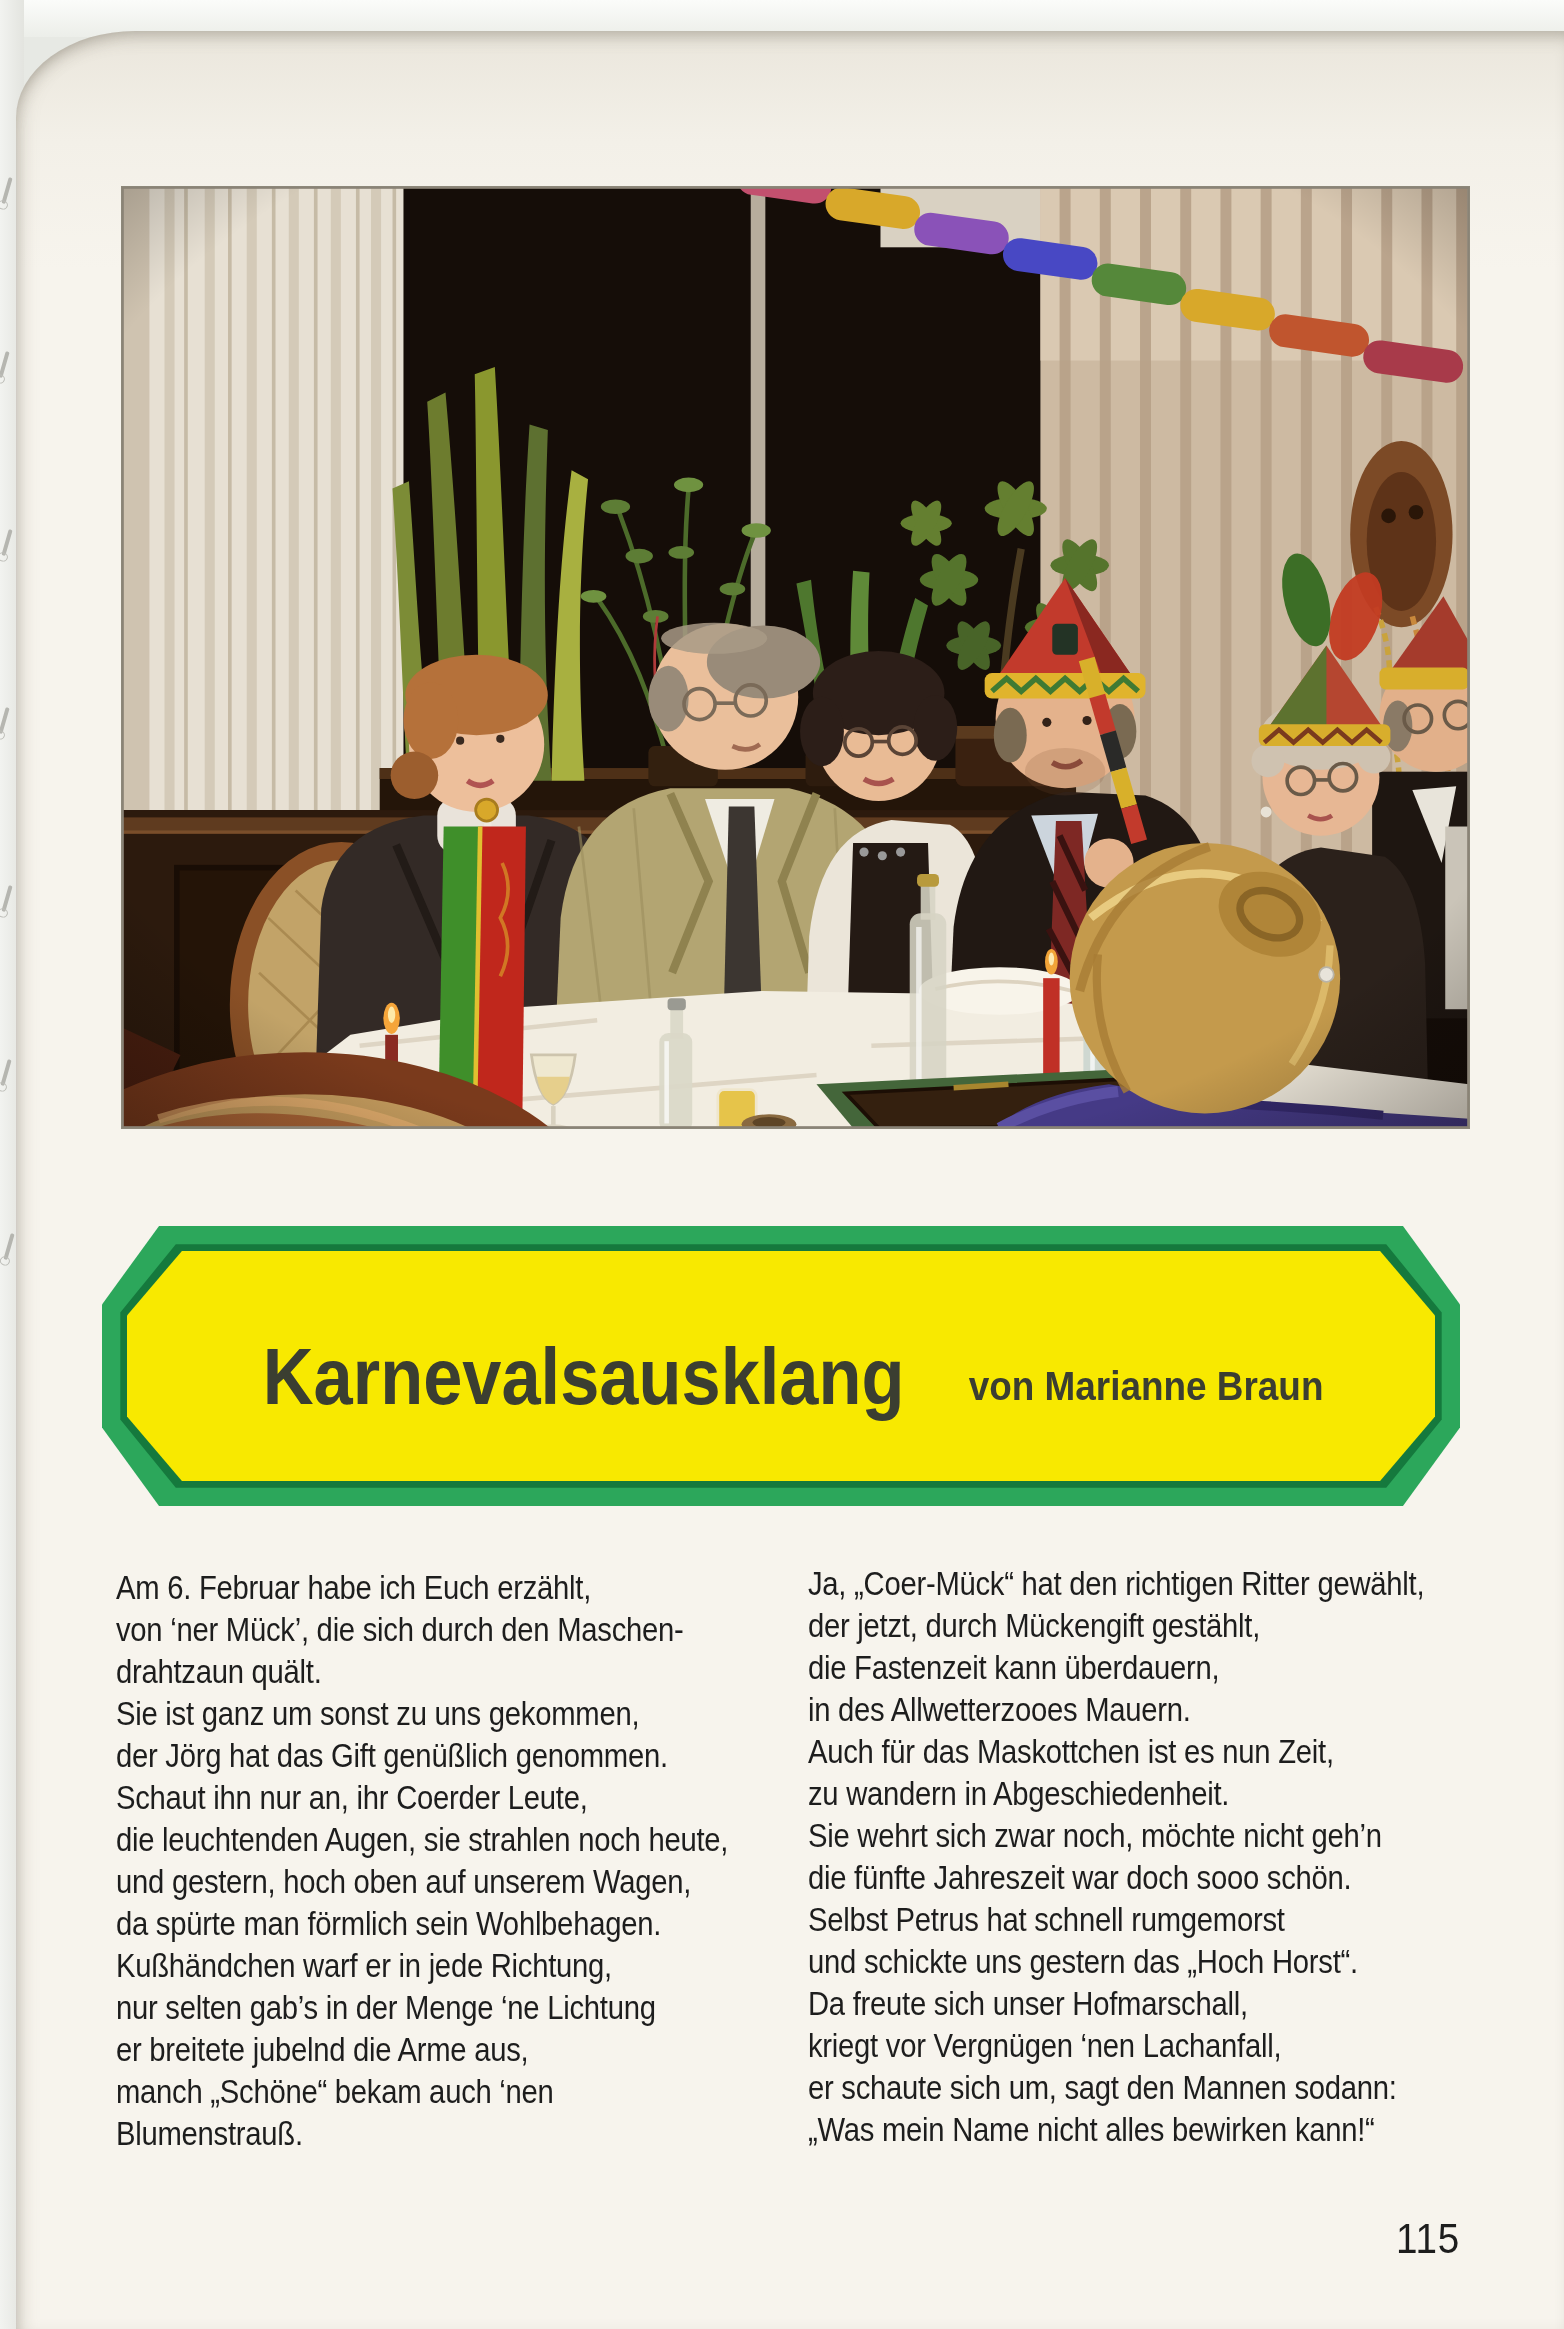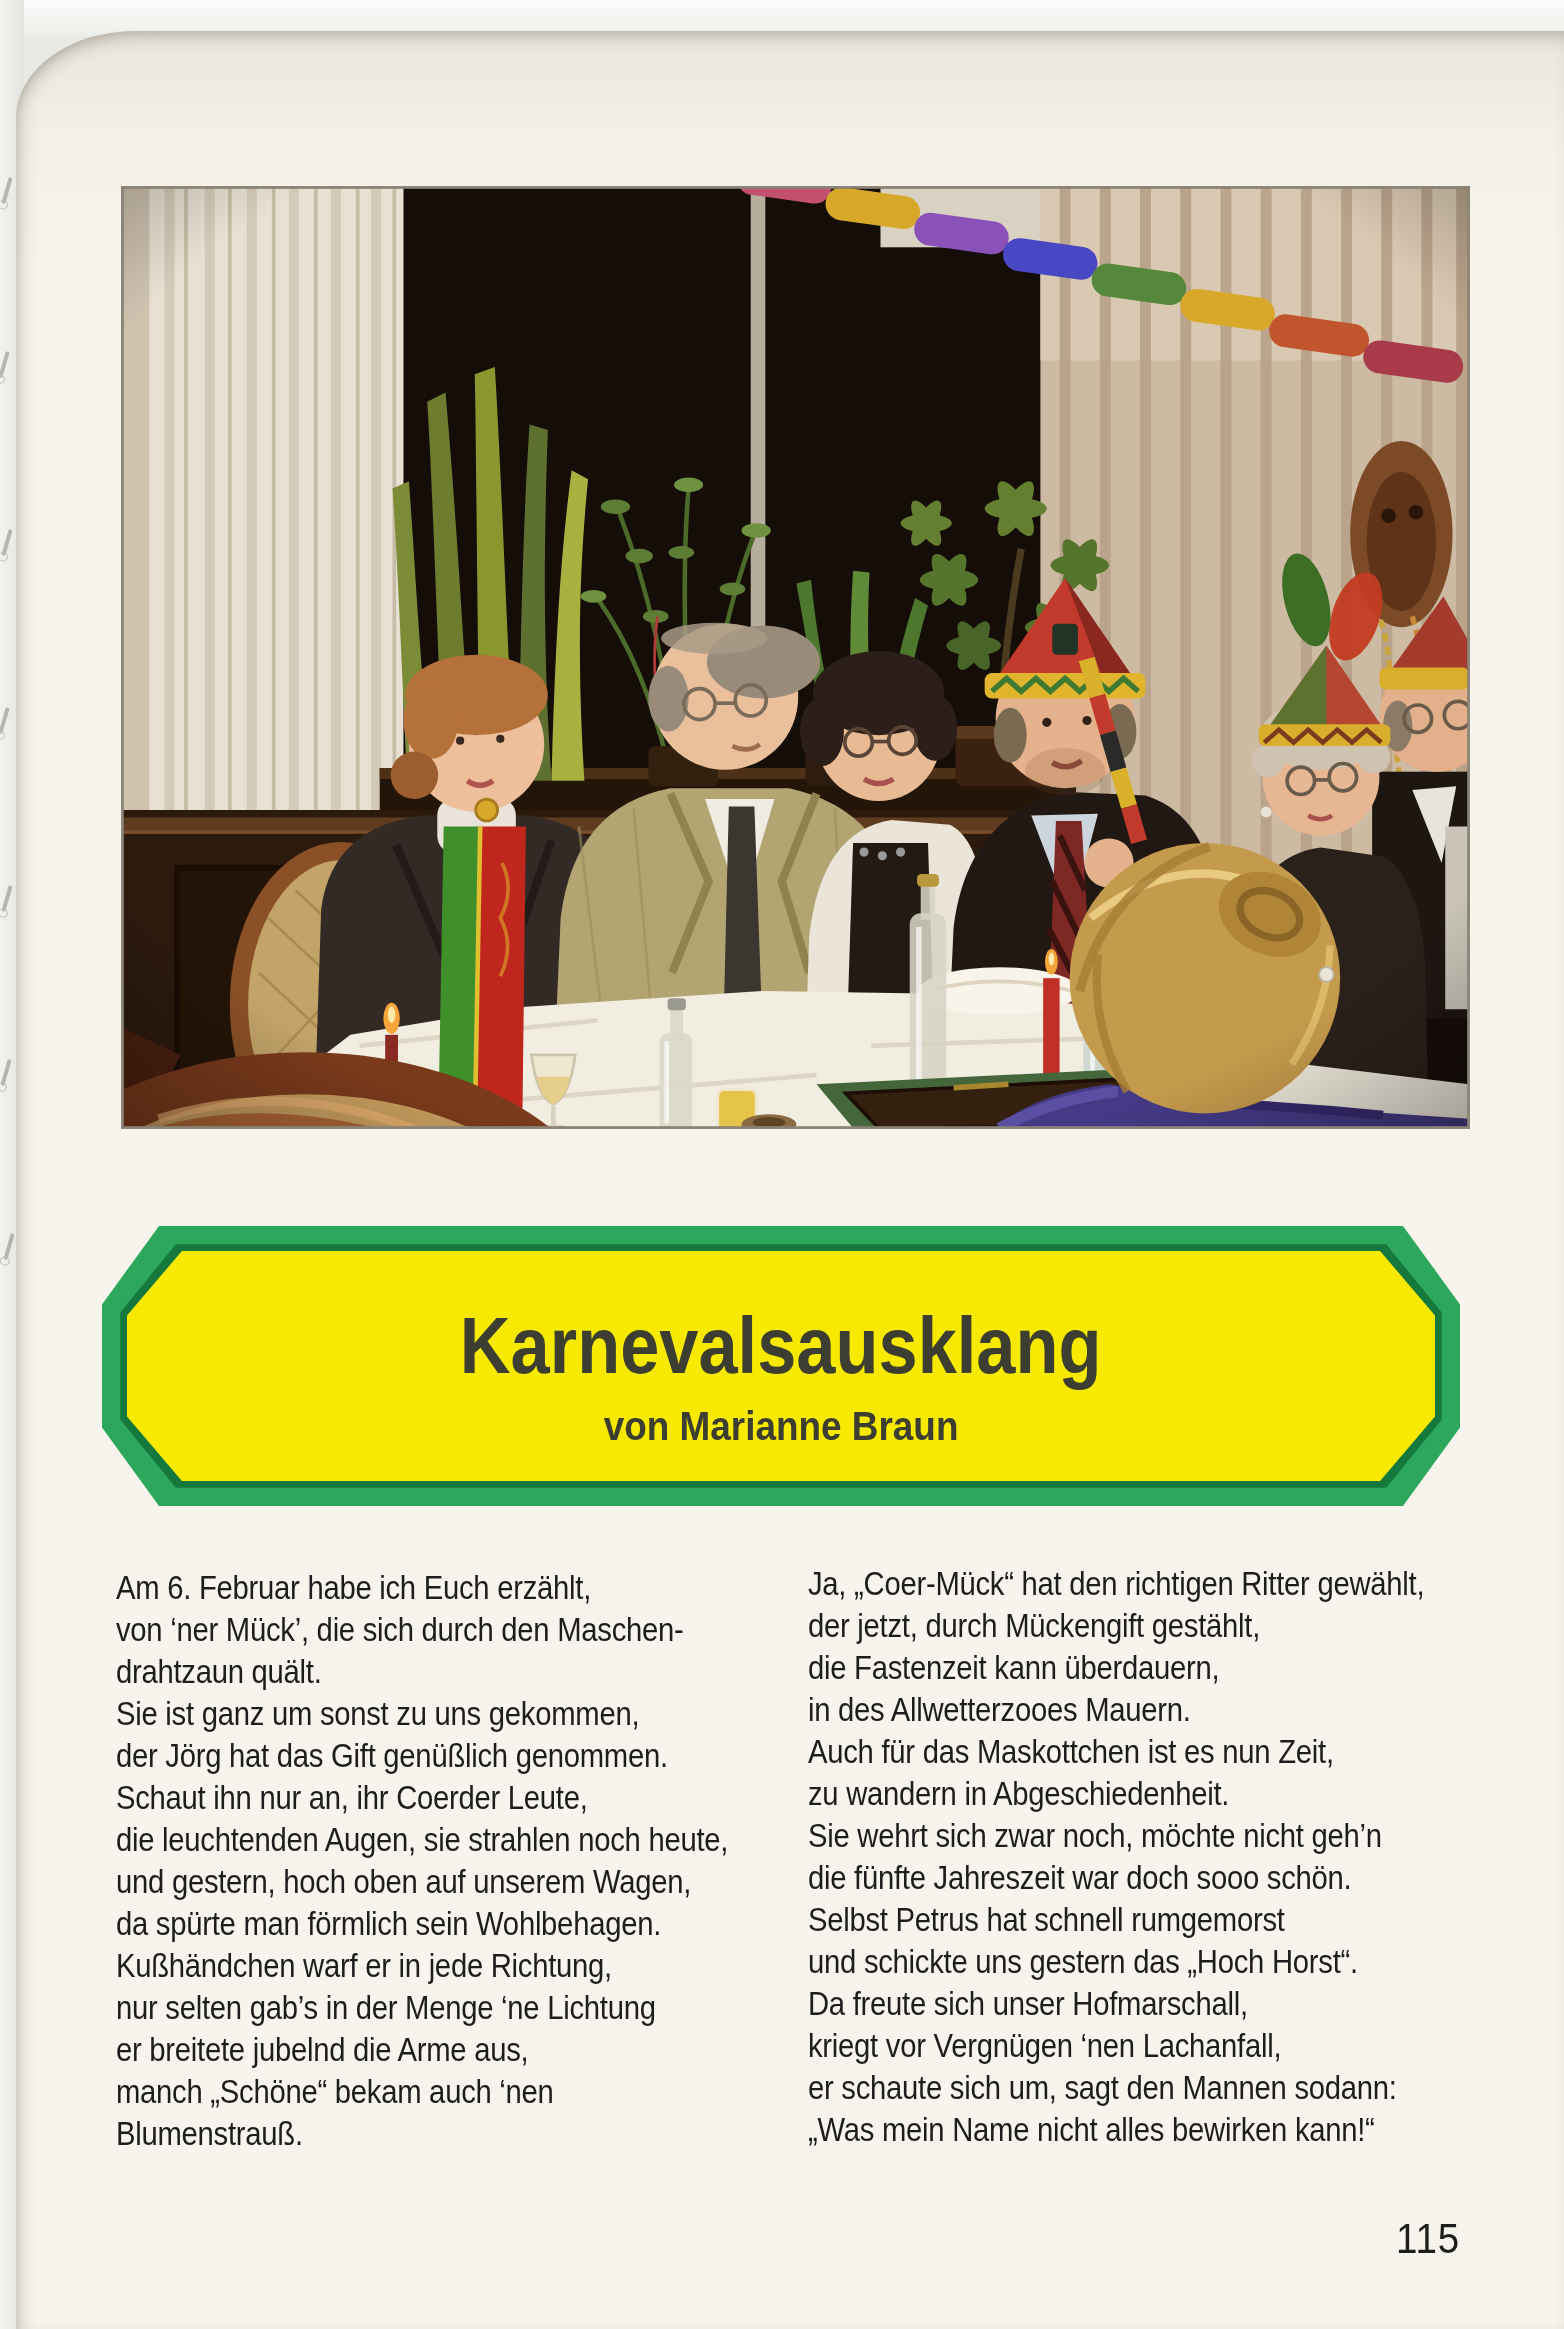--- a/index.html
+++ b/index.html
@@ -42,21 +42,21 @@
     background:#17100a;
   }
   .photo svg { display:block; width:100%; height:100%; }
   
   .banner { position:absolute; left:102px; top:1226px; width:1358px; height:280px; }
   .banner .oct { position:absolute; clip-path:polygon(4.2% 0,95.8% 0,100% 28%,100% 72%,95.8% 100%,4.2% 100%,0 72%,0 28%); }
   .banner .l1 { inset:0; background:#2ca75b; }
   .banner .l2 { inset:18.3px; background:#15793d; }
   .banner .l3 { inset:25px; background:#f8e900; }
   .banner-text {
-    position:absolute; inset:0; display:flex; flex-direction:column;
+    position:absolute; inset:0; display:flex; flex-direction:row;
     align-items:center; justify-content:center; padding-top:21px;
   }
   .banner-title {
     font-size:80px; font-weight:bold; color:#3b3e31; letter-spacing:0px;
     transform:scaleX(.88); white-space:nowrap; line-height:1;
   }
   .banner-sub {
     margin-top:20px; font-size:41px; font-weight:bold; color:#3b3e31;
     transform:scaleX(.9); white-space:nowrap; line-height:1;
   }

